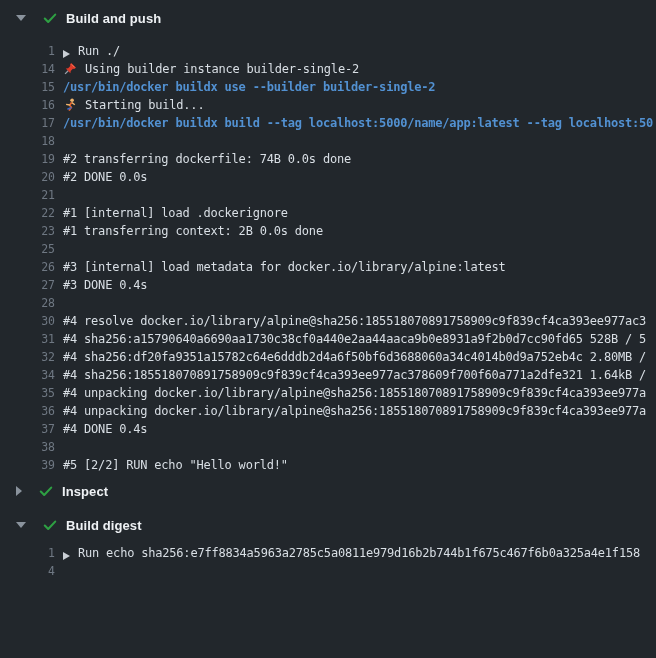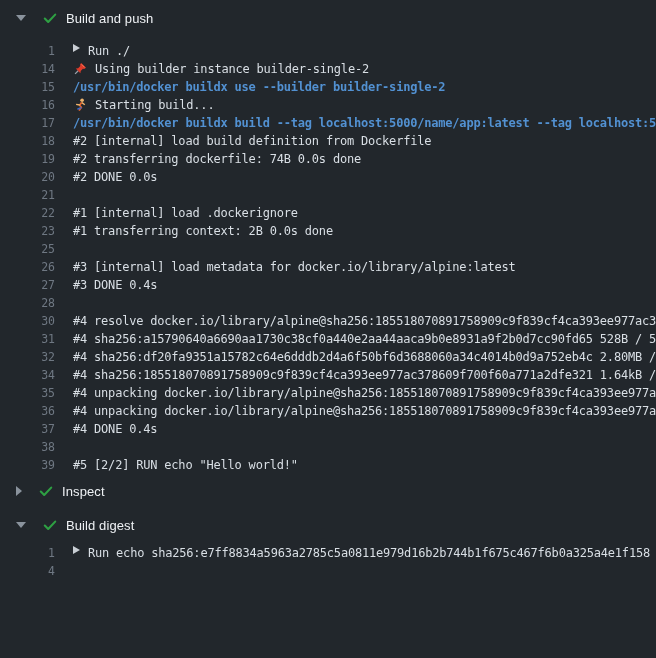--- a/index.html
+++ b/index.html
@@ -24,21 +24,21 @@
   }
   .chev.right {
     border-top: 5px solid transparent;
     border-bottom: 5px solid transparent;
     border-left: 6px solid #8a939d;
   }
   .check { margin-right: 8px; flex: none; display: flex; align-items: center; }
   .section-title {
     color: #eef1f4;
     font-size: 13px;
-    font-weight: 400;
+    font-weight: 700;
     letter-spacing: 0.1px;
   }
   .log-lines {
     padding-top: 6px;
     font-family: "DejaVu Sans Mono", "Liberation Mono", monospace;
     font-size: 12px;
   }
   .log-lines.small { padding-top: 2px; }
   .log-row {
     display: flex;
@@ -48,23 +48,23 @@
   }
   .num {
     flex: none;
     width: 55px;
     text-align: right;
     color: #6f7883;
     font-size: 11.5px;
     cursor: pointer;
   }
   .content {
-    margin-left: 18px;
+    margin-left: 8px;
     display: flex;
-    align-items: flex-start;
+    align-items: flex-end;
     white-space: pre;
   }
   .line-text {
     color: #d9dfe5;
     letter-spacing: -0.2px;
     white-space: pre;
   }
   .line-text.command { color: #5291d2; font-weight: bold; }
   .icon-slot { display: inline-flex; align-items: center; margin-right: 8px; }
   .run-triangle {
@@ -130,24 +130,20 @@
   </div>
       <div class="log-row">
     <span class="num">17</span>
     <span class="content">
       
       <span class="line-text command">/usr/bin/docker buildx build --tag localhost:5000/name/app:latest --tag localhost:50</span>
     </span>
   </div>
       <div class="log-row">
     <span class="num">18</span>
-    <span class="content">
-      
-      <span class="line-text">#2 [internal] load build definition from Dockerfile</span>
-    </span>
   </div>
       <div class="log-row">
     <span class="num">19</span>
     <span class="content">
       
       <span class="line-text">#2 transferring dockerfile: 74B 0.0s done</span>
     </span>
   </div>
       <div class="log-row">
     <span class="num">20</span>

